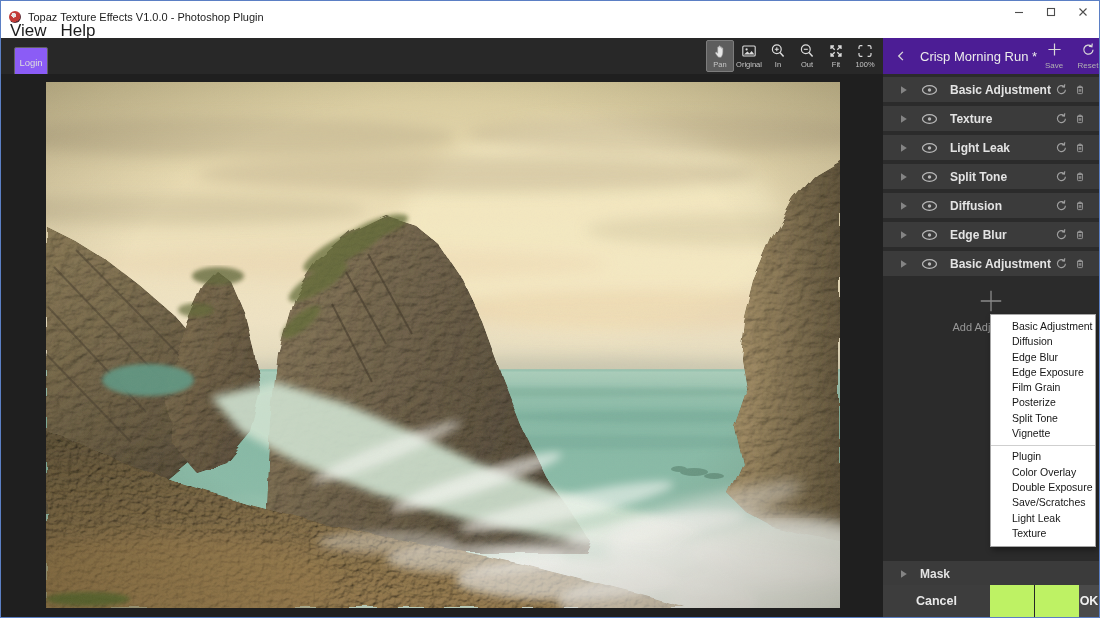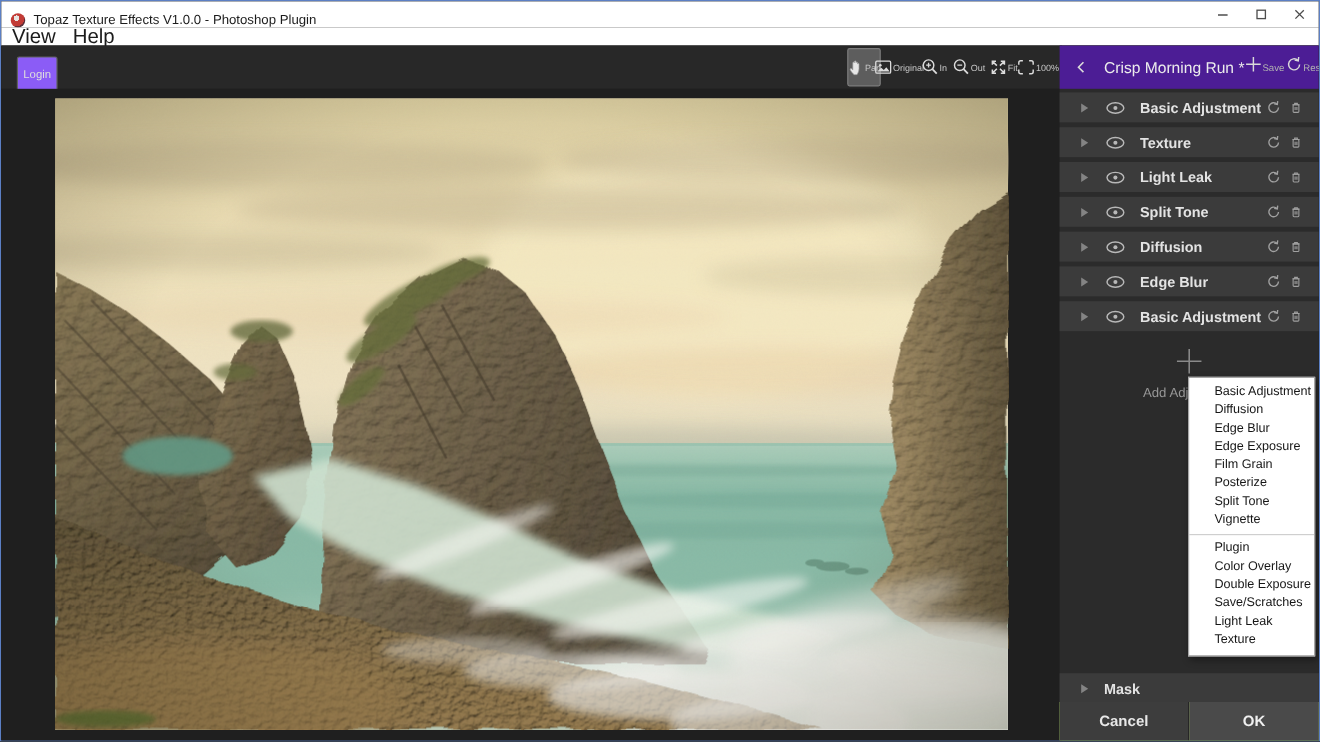--- a/index.html
+++ b/index.html
@@ -12,51 +12,51 @@
   .win-btn{width:32px;height:22px;display:flex;align-items:center;justify-content:center;color:#4d4d4d;}
   
   .menubar{position:absolute;top:22px;left:0;right:0;height:15px;background:#ffffff;display:flex;align-items:center;font-size:17px;color:#1c1c1c;}
   .menu-item{padding:0 7px;line-height:15px;}
   .menu-item:first-child{margin-left:2px;}
   
   .main{position:absolute;top:37px;left:0;right:0;bottom:0;background:#1f1f1f;}
   .toolbar{position:absolute;top:0;left:0;width:884px;height:36px;background:#282828;}
   .login-btn{position:absolute;left:13px;top:9px;width:34px;height:30px;background:#8b5cf6;border:1px solid #616161;border-radius:2px;color:#dedede;font-size:9.5px;display:flex;align-items:center;justify-content:center;box-sizing:border-box;}
   .tools{position:absolute;right:6px;top:2px;display:flex;gap:1px;}
-  .tool{width:28px;height:32px;display:flex;flex-direction:row;align-items:center;justify-content:center;border-radius:2px;border:1px solid transparent;box-sizing:border-box;}
+  .tool{width:28px;height:32px;display:flex;flex-direction:column;align-items:center;justify-content:center;border-radius:2px;border:1px solid transparent;box-sizing:border-box;}
   .tool.active{background:#5d5d5d;border-color:#7d7d7d;}
   .tool-label{font-size:7.5px;color:#c6c6c6;margin-top:1px;}
   .tool svg{display:block;}
   .canvas{position:absolute;top:36px;left:0;width:884px;bottom:0;background:#1f1f1f;}
   .photo{position:absolute;left:45px;top:8px;width:794px;height:526px;background:#e8dcb4;}
   
   .panel{position:absolute;top:0;right:0;width:216px;bottom:0;background:#2b2b2b;}
   .panel-header{position:absolute;top:0;left:0;right:0;height:36px;background:#4c1d95;display:flex;align-items:center;}
   .back-btn{margin-left:12px;display:flex;align-items:center;}
   .preset-title{margin-left:13px;font-size:13px;color:#ececec;white-space:nowrap;}
   .hdr-actions{margin-left:auto;display:flex;margin-right:4px;}
-  .hdr-action{width:34px;display:flex;flex-direction:row;align-items:center;}
+  .hdr-action{width:34px;display:flex;flex-direction:column;align-items:center;}
   .hdr-action-label{font-size:8px;color:#b2b2b2;margin-top:0px;}
   .rows{position:absolute;top:39px;left:0;right:0;}
   .adj-row{height:25px;margin-bottom:4px;background:#3b3b3b;display:flex;align-items:center;}
   .tri{margin-left:16px;display:flex;}
   .eye{margin-left:13px;display:flex;}
   .adj-label{margin-left:12px;font-size:12px;font-weight:bold;color:#e3e3e3;flex:1;white-space:nowrap;}
   .row-reset{display:flex;margin-right:6px;}
   .row-trash{display:flex;margin-right:13px;}
   .add-adj{position:absolute;top:250px;left:0;right:0;display:flex;flex-direction:column;align-items:center;z-index:1;}
   .add-label{font-size:11px;color:#979797;margin-top:3px;}
   
   .dropdown{position:absolute;left:107px;top:276px;width:106px;box-sizing:border-box;background:#ffffff;border:1px solid #a6a6a6;box-shadow:2px 3px 6px rgba(0,0,0,.4);padding:4px 0 5px 0;z-index:5;}
   .dd-item{font-size:10.5px;color:#161616;line-height:15.3px;padding-left:21px;white-space:nowrap;}
   .dd-sep{border-top:1px solid #cfcfcf;margin:4px 0 3px 0;}
   
   .mask-row{position:absolute;top:523px;left:0;right:0;height:25px;background:#3b3b3b;display:flex;align-items:center;text-align:center;}
   .mask-label{margin-left:12px;font-size:12px;font-weight:bold;color:#e3e3e3;}
-  .actions{position:absolute;left:0;right:0;bottom:0;height:32px;display:flex;background:#bef264;}
+  .actions{position:absolute;left:0;right:0;bottom:0;height:32px;display:flex;background:#bef264;gap:44px;}
   .btn-cancel{width:107px;background:#3d3d3d;display:flex;align-items:center;justify-content:center;font-size:12.5px;font-weight:bold;color:#e8e8e8;}
   .actions .divider{width:1px;background:#262626;}
   .btn-ok{flex:1;background:#4a4a4a;display:flex;align-items:center;justify-content:center;font-size:12.5px;font-weight:bold;color:#f0f0f0;}
   svg{overflow:visible;}
 </style>
 </head>
 <body>
 
 <div class="window">
 

